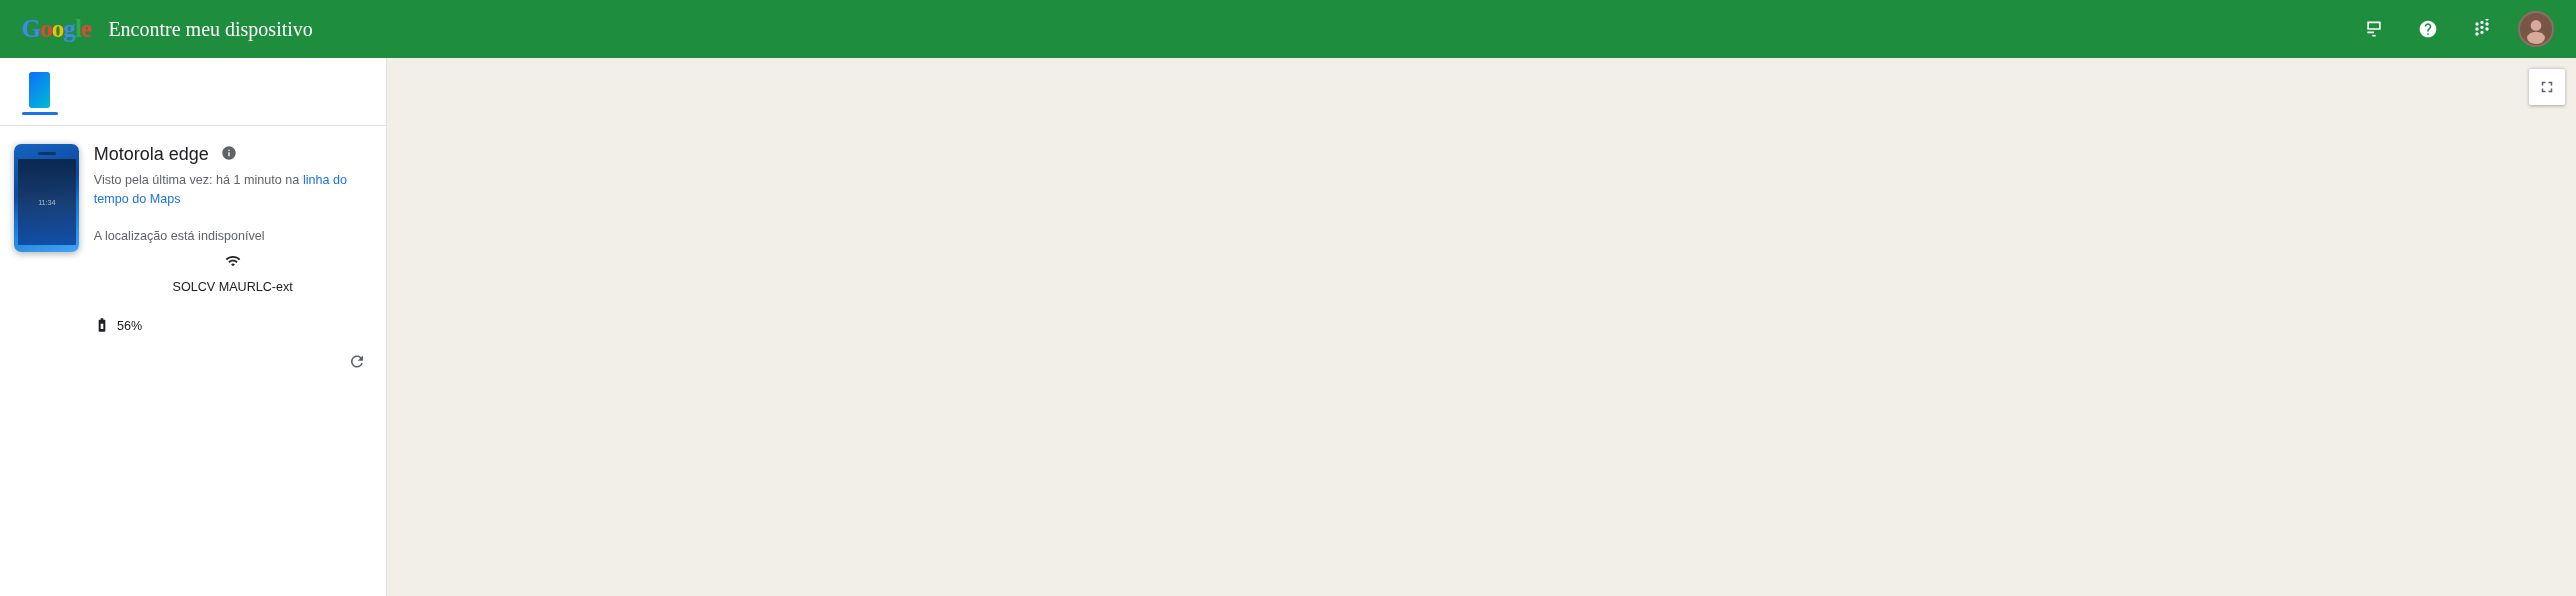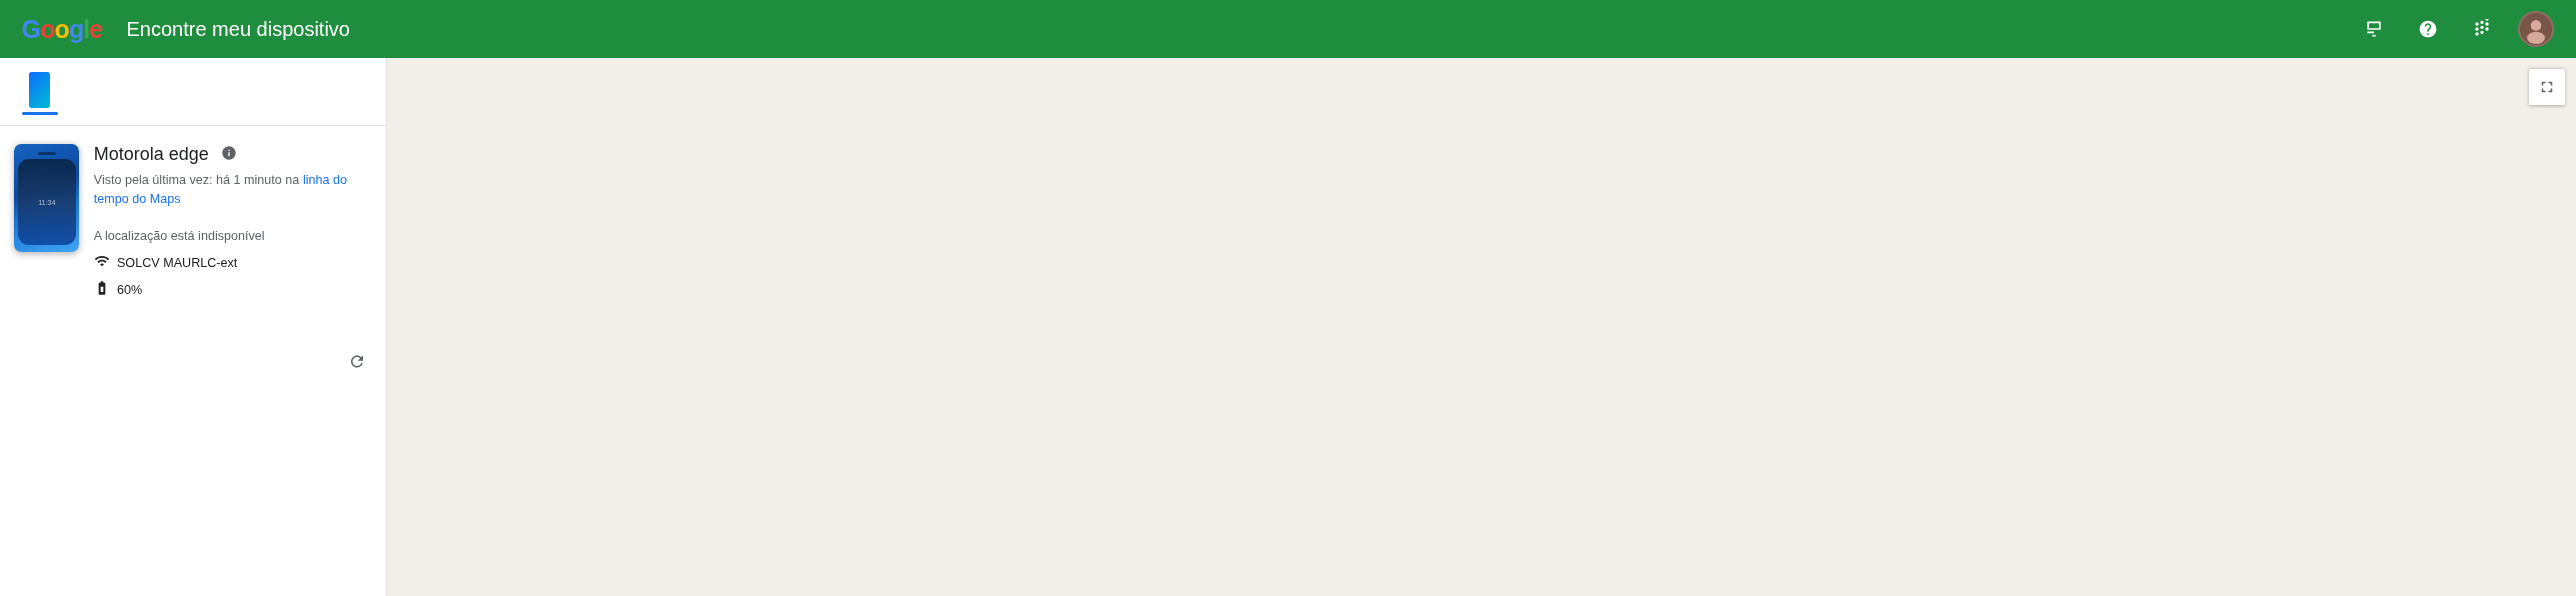--- a/index.html
+++ b/index.html
@@ -15,39 +15,40 @@
       flex-shrink: 0;
       position: relative;
       z-index: 10;
       background-color: #1e8e3e;
     }
     #header .logo-area {
       display: flex;
       align-items: center;
       gap: 7.2px;
       flex: 1;
+      font-family: Liberation Serif, serif;
     }
     .google-logo {
       font-size: 25px;
       font-weight: 700;
       letter-spacing: -0.9px;
     }
     .google-logo .g { color: #4285f4; }
     .google-logo .o1 { color: #ea4335; }
     .google-logo .o2 { color: #fbbc05; }
     .google-logo .g2 { color: #4285f4; }
     .google-logo .l { color: #34a853; }
     .google-logo .e { color: #ea4335; }
     
     .google-logo span { color: #fff; }
     .app-title {
       color: #fff;
       font-size: 20px;
       font-weight: 400;
-      margin-left: 17px;
+      margin-left: 10px;
     }
     .header-icons {
       display: flex;
       align-items: center;
       gap: 18px;
     }
     .header-icon {
       color: #fff;
       font-size: 20px;
       cursor: pointer;
@@ -148,21 +149,21 @@
       background: rgba(0,0,0,0.4);
       border-radius: 1.8px;
     }
     .device-image-screen {
       position: absolute;
       top: 14.4px;
       left: 3.6px;
       right: 3.6px;
       bottom: 7.2px;
       background: linear-gradient(180deg, #0a2545 0%, #1a3a6b 50%, #0d47a1 100%);
-      border-radius: 11px;
+      border-radius: 1px;
       display: flex;
       align-items: center;
       justify-content: center;
       font-size: 8px;
       color: #fff;
       opacity: 0.9;
     }
     .device-details {
       flex: 1;
     }
@@ -198,21 +199,22 @@
       color: #5f6368;
       margin-bottom: 10.8px;
       margin-top: 20px;
     }
     .device-wifi {
       display: flex;
       align-items: center;
       gap: 7.2px;
       font-size: 12.6px;
       color: #202124;
-      margin-bottom: 8px;
+      margin-bottom: 23px;
+      flex-direction: column;
     }
     .wifi-icon {
       font-size: 14.4px;
     }
     .device-battery {
       display: flex;
       align-items: center;
       gap: 7.2px;
       font-size: 12.6px;
       color: #202124;
@@ -344,21 +346,21 @@
               </svg>
           </span>
           <span>SOLCV MAURLC-ext</span>
         </div>
         <div class="device-battery">
           <span class="battery-icon">
             <svg width="16" height="16" viewBox="0 0 24 24" fill="#202124">
                 <path d="M15.67 4H14V2h-4v2H8.33C7.6 4 7 4.6 7 5.33v15.33C7 21.4 7.6 22 8.33 22h7.33c.74 0 1.34-.6 1.34-1.33V5.33C17 4.6 16.4 4 15.67 4zm-1.67 14H10v-8h4v8z"></path>
               </svg>
           </span>
-          <span>60%</span>
+          <span>56%</span>
         </div>
       </div>
     </div>
   </div>
 
   <div id="map-area">
     
     <div class="google-maps-bg"></div>
 
     

